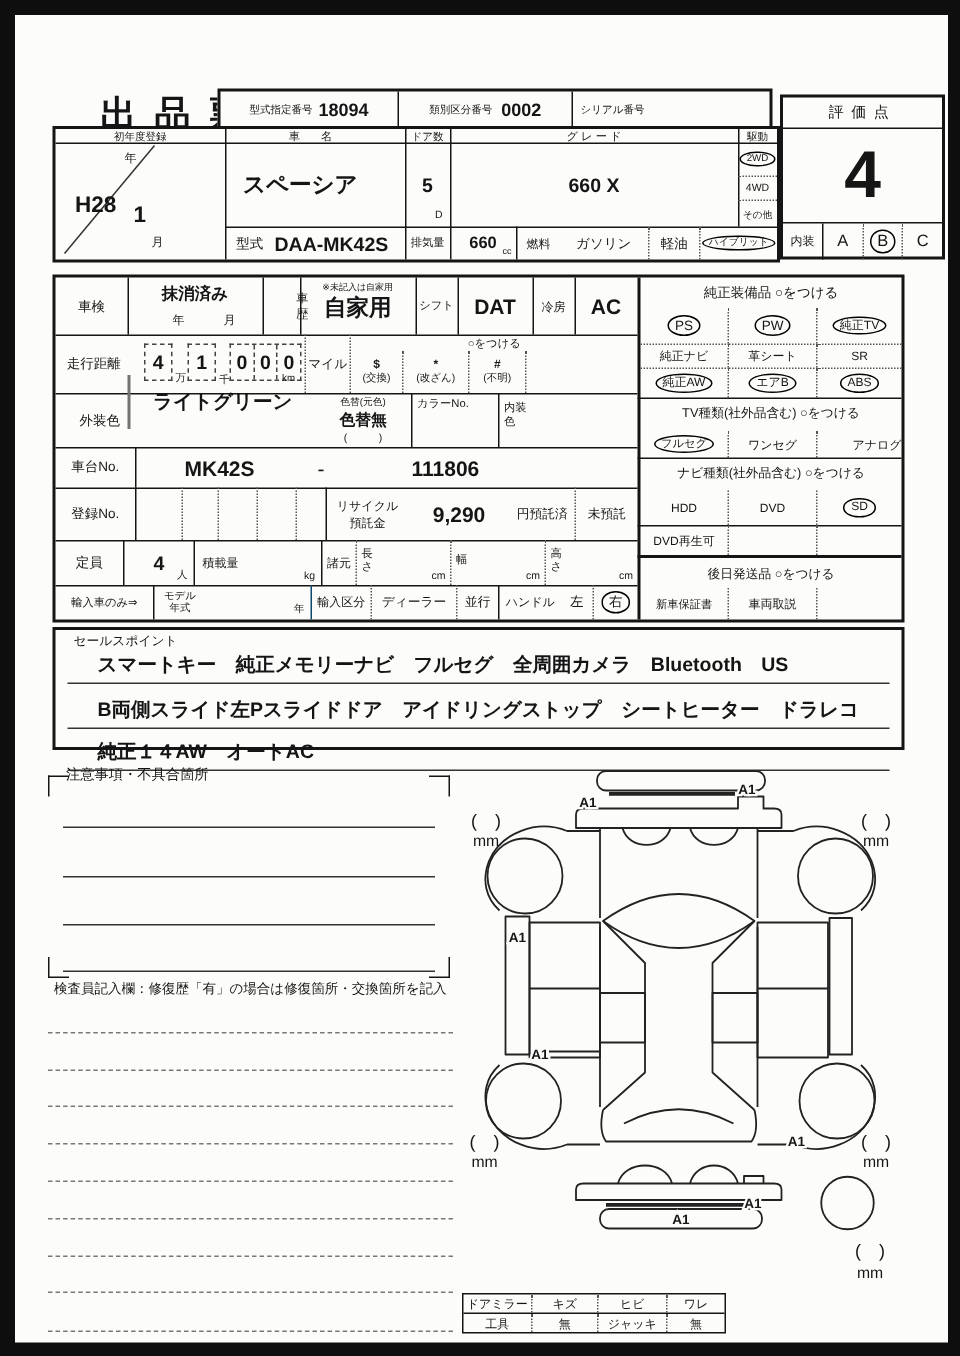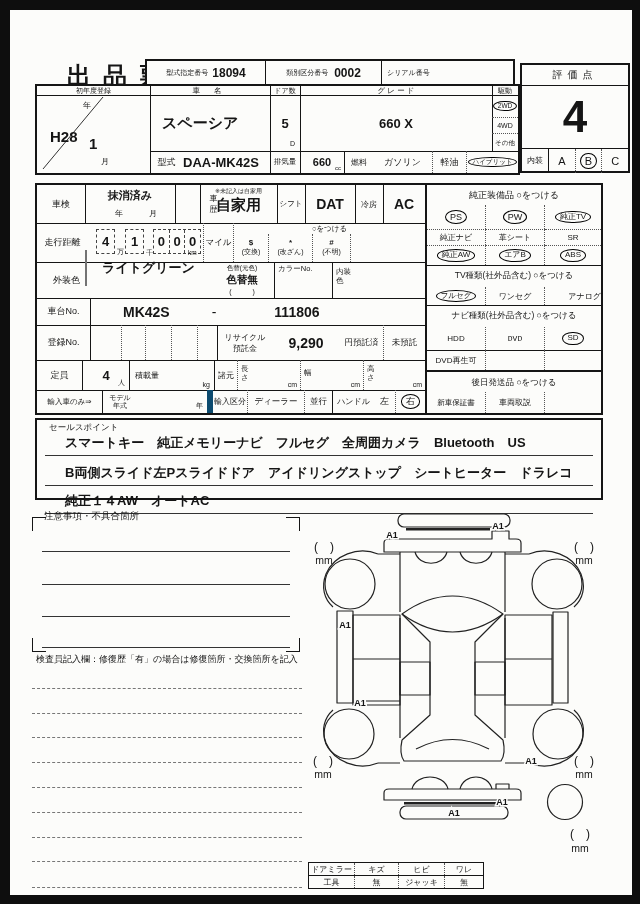--- a/index.html
+++ b/index.html
@@ -147,21 +147,21 @@
     <div class="a vl1" style="left:240px;top:0;height:38px;"></div>
     <div class="a vl1" style="left:268px;top:0;height:38px;"></div>
     <div class="a vl1" style="left:318px;top:0;height:38px;"></div>
     <div class="a vl1" style="left:346px;top:0;height:38px;"></div>
     <div class="a c" style="left:0;top:0;width:48px;height:38px;font-size:9px;">車検</div>
     <div class="a" style="left:48px;top:0;width:90px;height:38px;">
       <div class="b" style="text-align:center;padding-top:3px;font-size:11px;">抹消済み</div>
       <span class="a" style="left:30px;top:23px;font-size:8px;">年</span>
       <span class="a" style="left:64px;top:23px;font-size:8px;">月</span>
     </div>
-    <div class="a c" style="left:156px;top:0;width:25px;height:38px;font-size:8px;padding-left:16px;">車歴</div>
+    <div class="a c" style="left:144px;top:0;width:25px;height:38px;font-size:8px;padding-left:16px;">車歴</div>
     <div class="a" style="left:163px;top:0;width:77px;height:38px;">
       <div style="text-align:center;font-size:6px;padding-top:2px;">※未記入は自家用</div>
       <div class="b" style="text-align:center;font-size:15px;">自家用</div>
     </div>
     <div class="a c" style="left:240px;top:0;width:28px;height:38px;font-size:7.5px;">シフト</div>
     <div class="a c b" style="left:268px;top:0;width:50px;height:38px;font-size:14px;">DAT</div>
     <div class="a c" style="left:318px;top:0;width:28px;height:38px;font-size:8px;">冷房</div>
     <div class="a c b" style="left:346px;top:0;width:42px;height:38px;font-size:14px;">AC</div>
 
     <div class="a c" style="left:0;top:38px;width:51px;height:39px;font-size:9px;">走行距離</div>
@@ -262,21 +262,21 @@
     </div>
 
     <div class="a c" style="left:0;top:205px;width:65px;height:23px;font-size:7.5px;">輸入車のみ⇒</div>
     <div class="a col" style="left:65px;top:205px;width:35px;height:23px;border-left:1px solid #151515;">
       <span style="font-size:7px;line-height:1.1;">モデル</span>
       <span style="font-size:7px;line-height:1.1;">年式</span>
     </div>
     <div class="a" style="left:100px;top:205px;width:70px;height:23px;">
       <span class="a" style="right:4px;bottom:2px;font-size:7px;">年</span>
     </div>
-    <div class="a c" style="left:170px;top:205px;width:40px;height:23px;font-size:8px;border-left:6px solid #0c4a6e;">輸入区分</div>
+    <div class="a c" style="left:170px;top:205px;width:40px;height:23px;font-size:8px;border-left:1px solid #0c4a6e;">輸入区分</div>
     <div class="a c" style="left:210px;top:205px;width:57px;height:23px;font-size:8.5px;border-left:1px dotted #555;">ディーラー</div>
     <div class="a c" style="left:267px;top:205px;width:28px;height:23px;font-size:8.5px;border-left:1px dotted #555;">並行</div>
     <div class="a c" style="left:295px;top:205px;width:42px;height:23px;font-size:8px;border-left:1px solid #151515;">ハンドル</div>
     <div class="a c" style="left:337px;top:205px;width:21px;height:23px;">
         <span style="font-size:9px;">左</span>
       </div>
     <div class="a c" style="left:358px;top:205px;width:30px;height:23px;border-left:1px dotted #555;">
         <span style="font-size:9px;" class="circ">右</span>
       </div>
 
@@ -329,21 +329,21 @@
           <span style="font-size:8px;">アナログ</span>
         </div>
     </div>
     <div class="a gl" style="left:388px;top:120px;width:176px;"></div>
     <div class="a c" style="left:390px;top:120px;width:174px;height:22px;font-size:8.5px;">ナビ種類(社外品含む) ○をつける</div>
     <div class="a" style="left:390px;top:142px;width:174px;height:23px;display:flex;">
       <div class="c dr" style="width:58px;">
           <span style="font-size:8px;">HDD</span>
         </div>
       <div class="c dr" style="width:58px;">
-          <span style="font-size:8px;font-family:Liberation Mono, monospace;">DVD</span>
+          <span style="font-size:8px;">DVD</span>
         </div>
       <div class="c" style="flex:1;">
           <span style="font-size:8px;" class="circ">SD</span>
         </div>
     </div>
     <div class="a gl1" style="left:388px;top:165px;width:176px;"></div>
     <div class="a" style="left:390px;top:165px;width:174px;height:20px;display:flex;">
       <div class="c dr" style="width:58px;">
           <span style="font-size:8px;">DVD再生可</span>
         </div>

